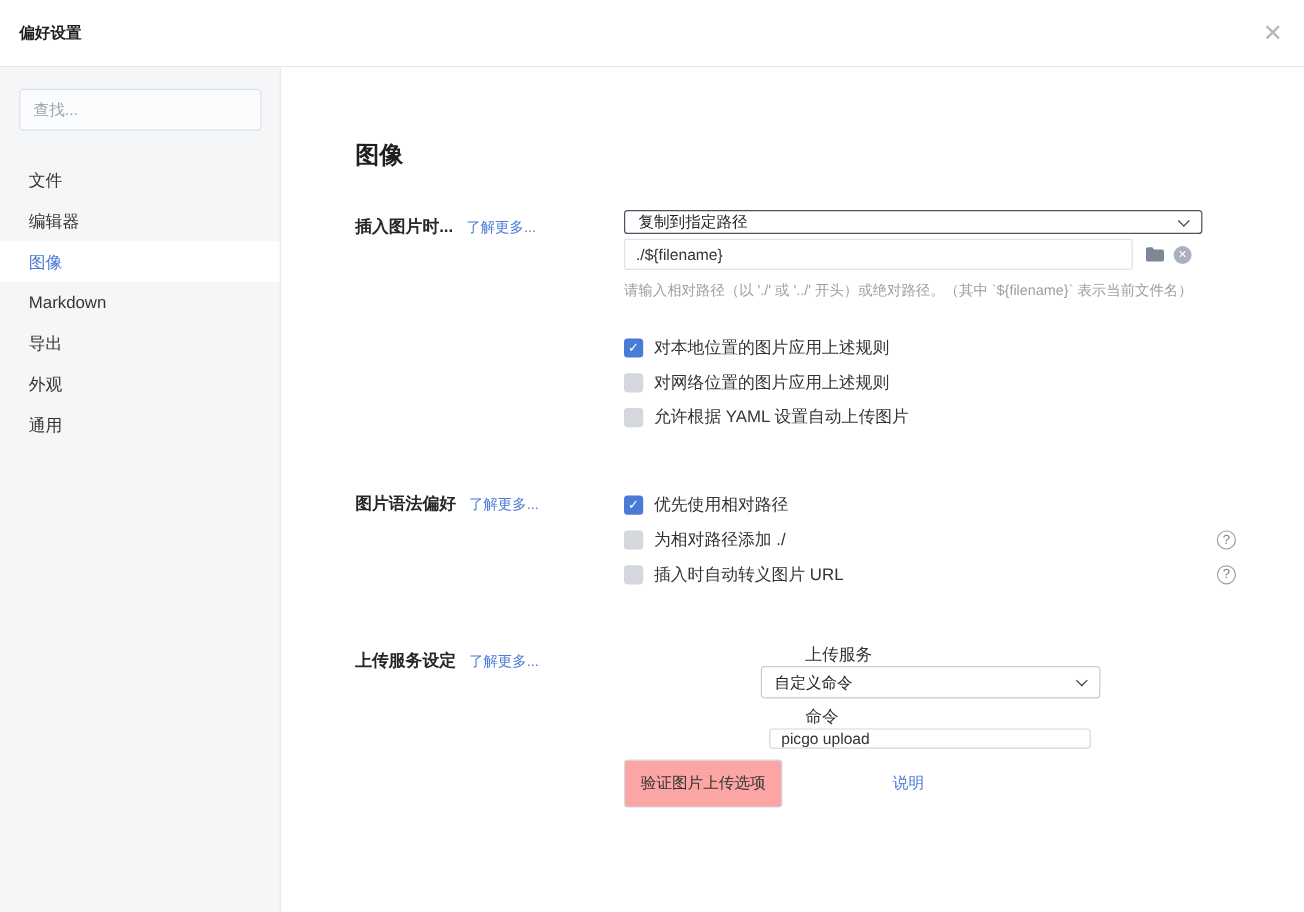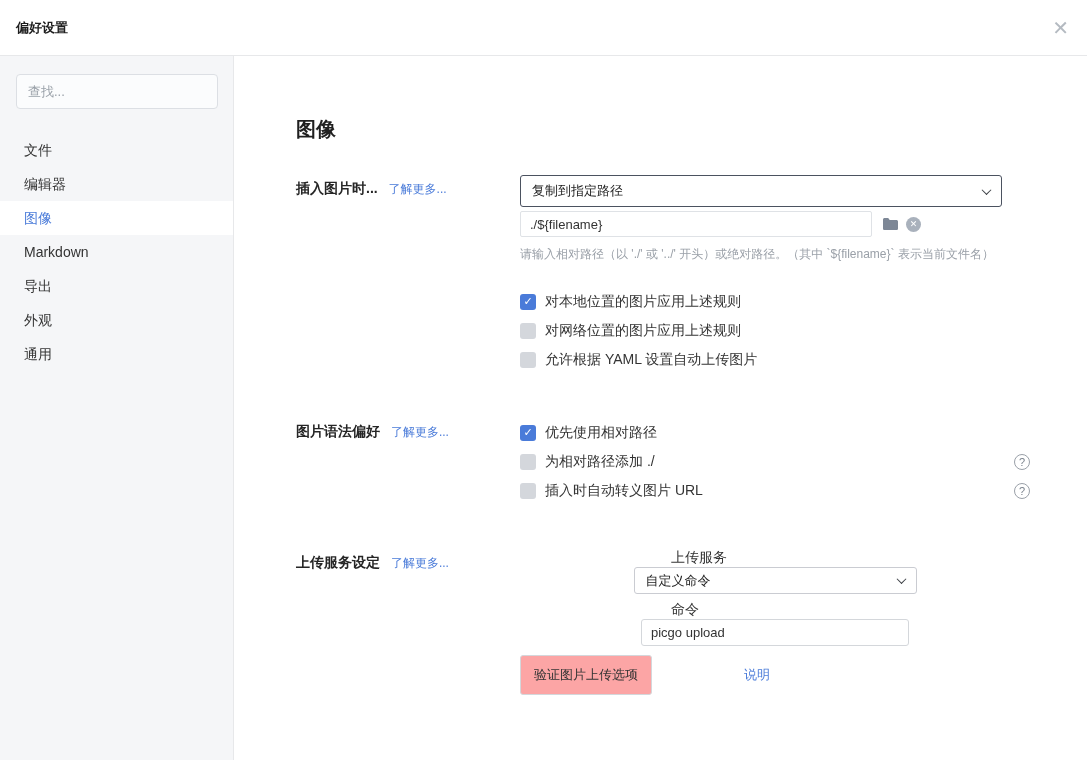--- a/index.html
+++ b/index.html
@@ -23,48 +23,48 @@
   .main { flex: 1; padding: 60px 57px 0 62px; }
   .page-title { font-size: 20px; font-weight: bold; margin-bottom: 32px; color: #1f1f1f; }
 
   .section { display: flex; margin-bottom: 44px; }
   .label-col { width: 224px; flex-shrink: 0; padding-top: 5px; white-space: nowrap; }
   .sec-label { font-weight: bold; font-size: 14px; color: #262626; }
   .learn-link { color: #4a7bd9; font-size: 12px; margin-left: 7px; text-decoration: none; cursor: pointer; }
   .ctrl-col { flex: 1; min-width: 0; }
 
   
-  .select { border: 1px solid #caccd2; border-radius: 3px; height: 32px; display: flex; align-items: center; justify-content: space-between; padding: 0 11px; font-size: 13px; background: #fff; cursor: pointer; color: #222; }
+  .select { border: 1px solid #caccd2; border-radius: 3px; height: 20px; display: flex; align-items: center; justify-content: space-between; padding: 0 11px; font-size: 13px; background: #fff; cursor: pointer; color: #222; }
   .select.focused { border-color: #4b5260; }
   .chevron { width: 7px; height: 7px; border-right: 1.6px solid #3c3f45; border-bottom: 1.6px solid #3c3f45; transform: rotate(45deg) translate(-1px,-1px); flex-shrink: 0; }
   .select-big { width: 482px; }
 
   
   .path-row { display: flex; align-items: center; margin-top: 4px; }
-  .path-input { width: 352px; height: 26px; border: 1px solid #dfe2e6; border-radius: 2px; padding: 0 9px; font-size: 13px; color: #333; background: #fff; outline: none; }
+  .path-input { width: 424px; height: 26px; border: 1px solid #dfe2e6; border-radius: 2px; padding: 0 9px; font-size: 13px; color: #333; background: #fff; outline: none; }
   .folder-icon { margin-left: 10px; display: inline-flex; cursor: pointer; }
   .clear-icon { margin-left: 7px; width: 15px; height: 15px; border-radius: 50%; background: #a9b1bc; color: #fff; font-size: 9px; line-height: 15px; text-align: center; cursor: pointer; user-select: none; }
 
   .hint { margin-top: 9px; font-size: 12px; color: #9aa0a8; }
 
   
   .checks { margin-top: 24px; }
   .check-row { display: flex; align-items: center; height: 29px; cursor: pointer; }
   .check-row.with-help { justify-content: space-between; }
   .check-main { display: flex; align-items: center; }
   .checkbox { width: 16px; height: 16px; border-radius: 3px; background: #d4d7dc; margin-right: 9px; flex-shrink: 0; display: flex; align-items: center; justify-content: center; font-size: 11px; color: #fff; }
   .checkbox.checked { background: #4a7bd9; }
   .check-label { font-size: 14px; color: #333; }
   .help-icon { width: 16px; height: 16px; border: 1px solid #9aa0a8; border-radius: 50%; color: #7a828c; font-size: 11px; line-height: 14px; text-align: center; cursor: pointer; user-select: none; }
 
   
   .u-row { display: flex; align-items: center; margin-bottom: 7px; flex-direction: column; }
   .u-label { width: 208px; flex-shrink: 0; font-size: 14px; color: #333; }
   .u-select { width: 283px; height: 27px; }
-  .u-input { width: 268px; height: 27px; border: 1px solid #d4d7db; border-radius: 3px; padding: 0 9px; font-size: 13px; color: #333; outline: none; }
+  .u-input { width: 268px; height: 17px; border: 1px solid #d4d7db; border-radius: 3px; padding: 0 9px; font-size: 13px; color: #333; outline: none; }
   .btn-row { display: flex; align-items: center; margin-top: 9px; }
   .validate-btn { height: 40px; padding: 0 13px; background: #fca5a5; border: 1px solid #d4d7db; border-radius: 3px; font-size: 13px; color: #333; cursor: pointer; }
   .note-link { color: #4a7bd9; font-size: 13px; margin-left: 92px; text-decoration: none; cursor: pointer; }
 </style>
 </head>
 <body>
 
 <div>
 
   <header class="titlebar">

